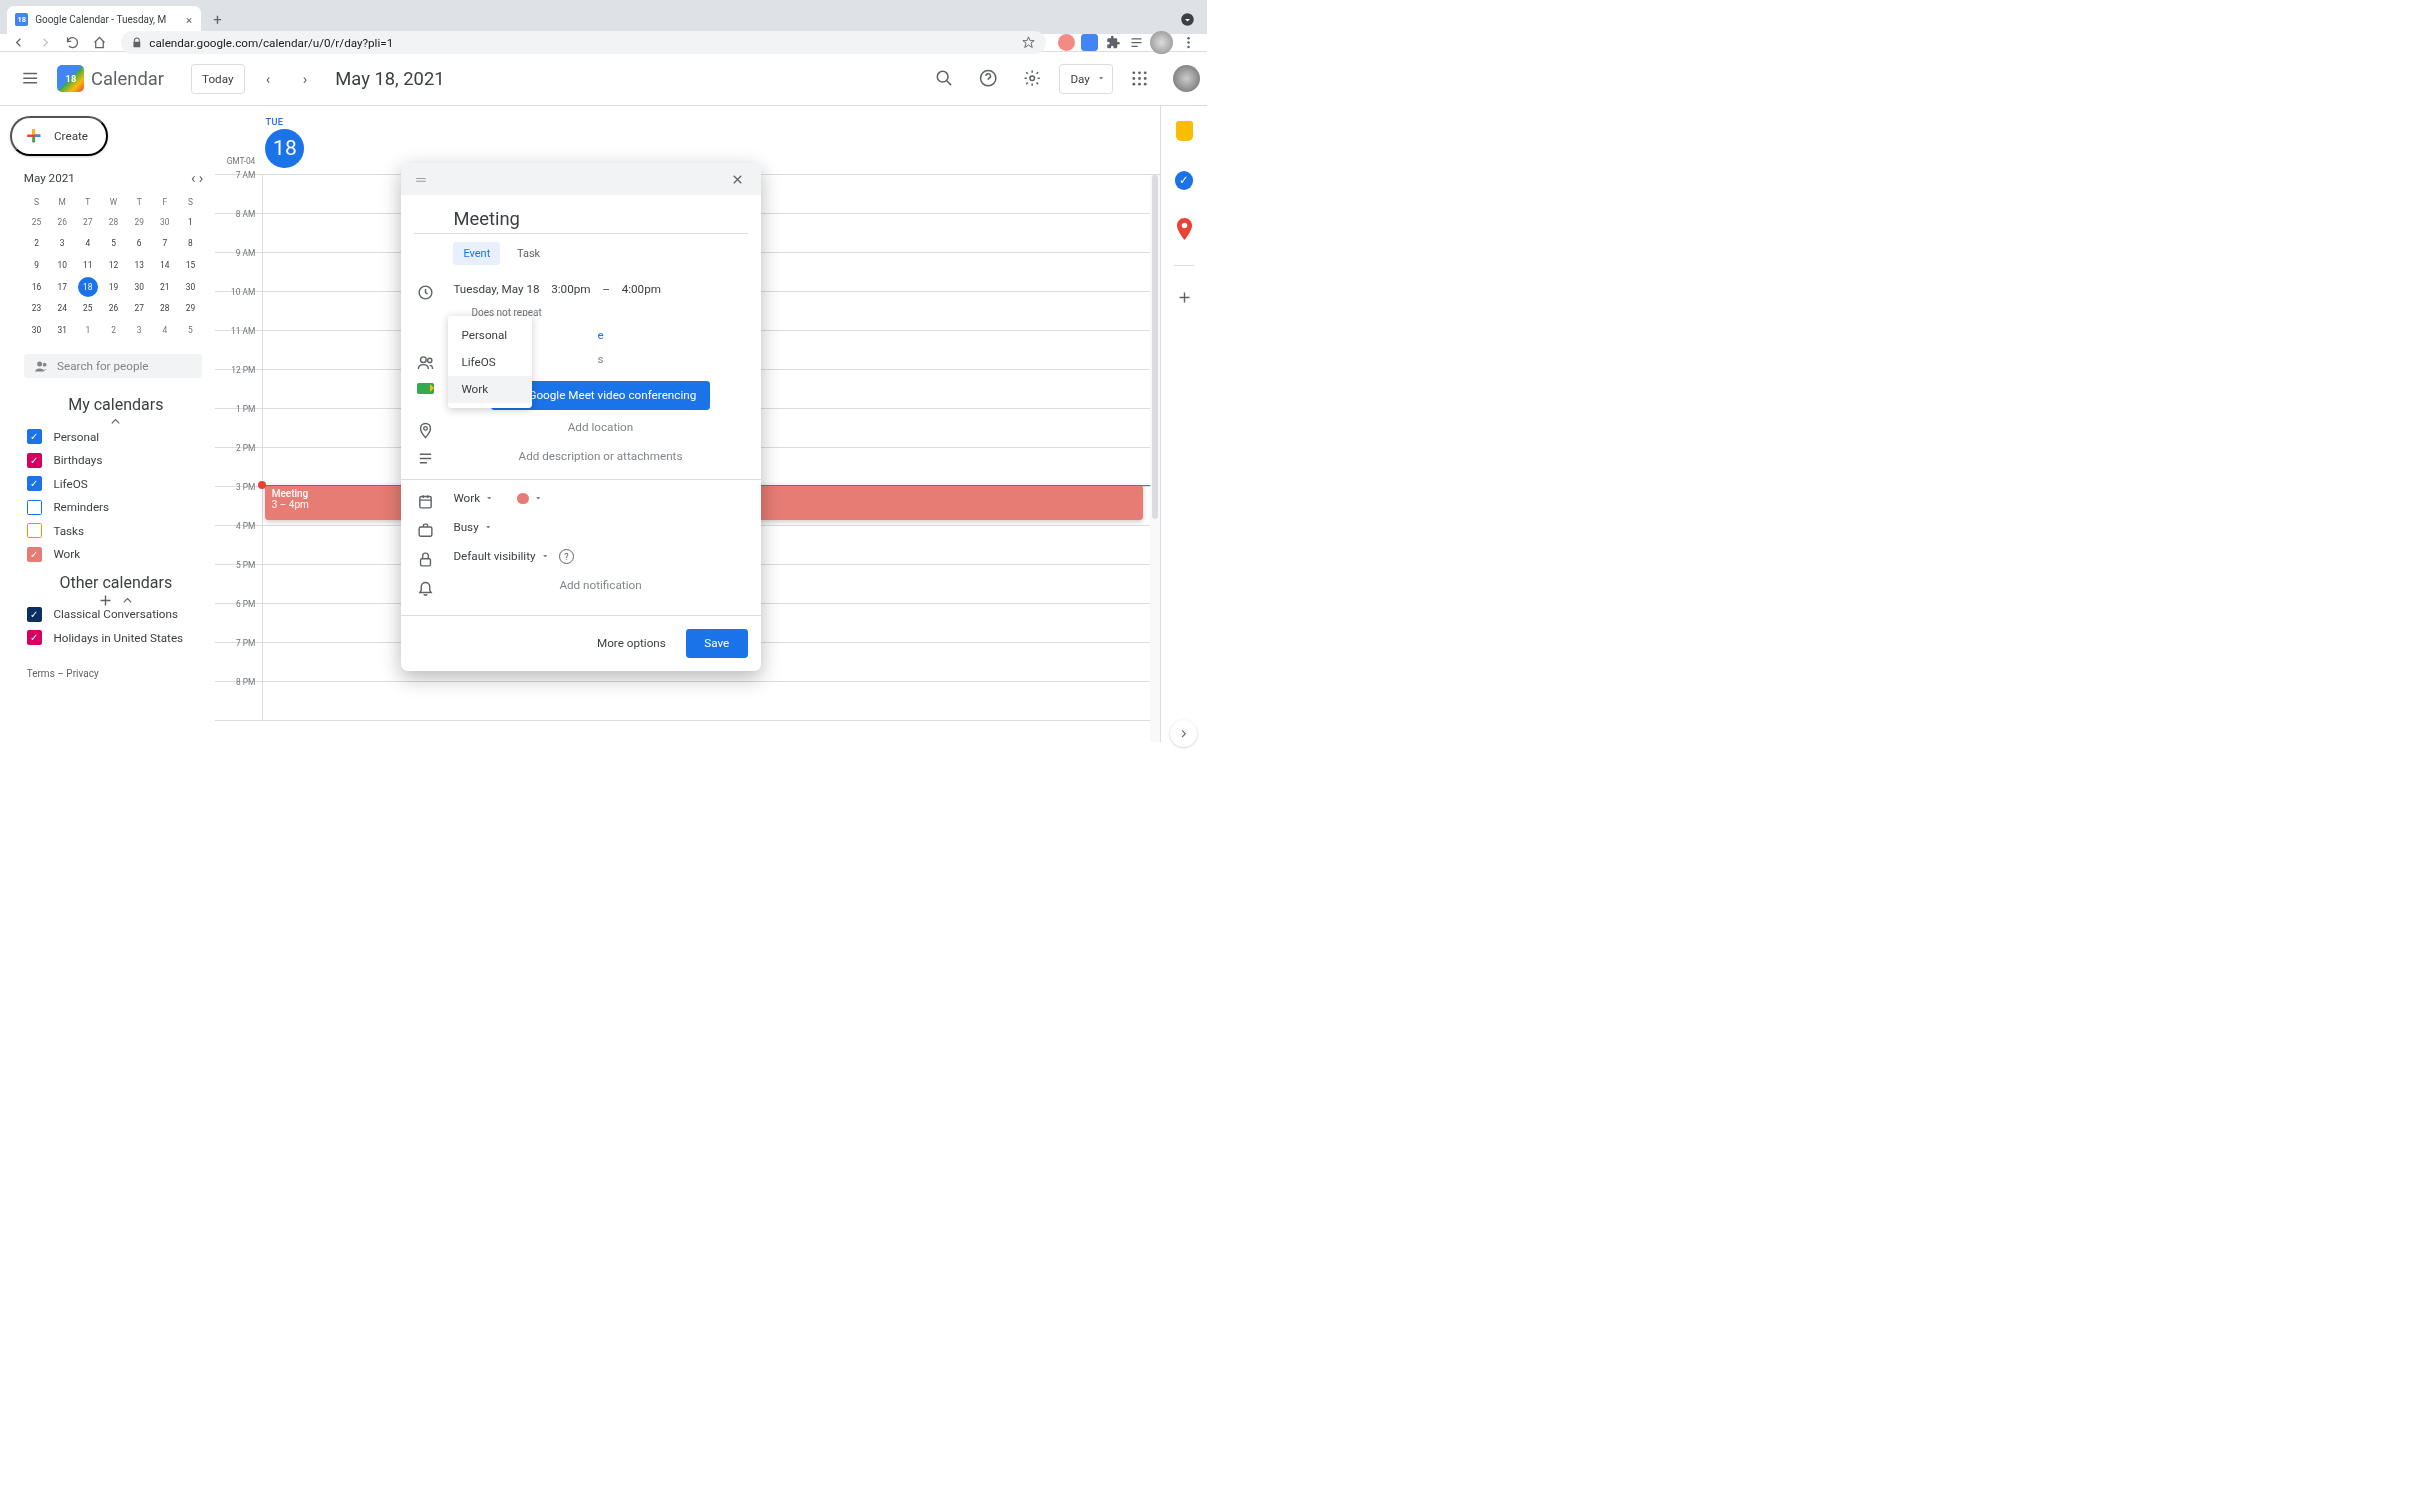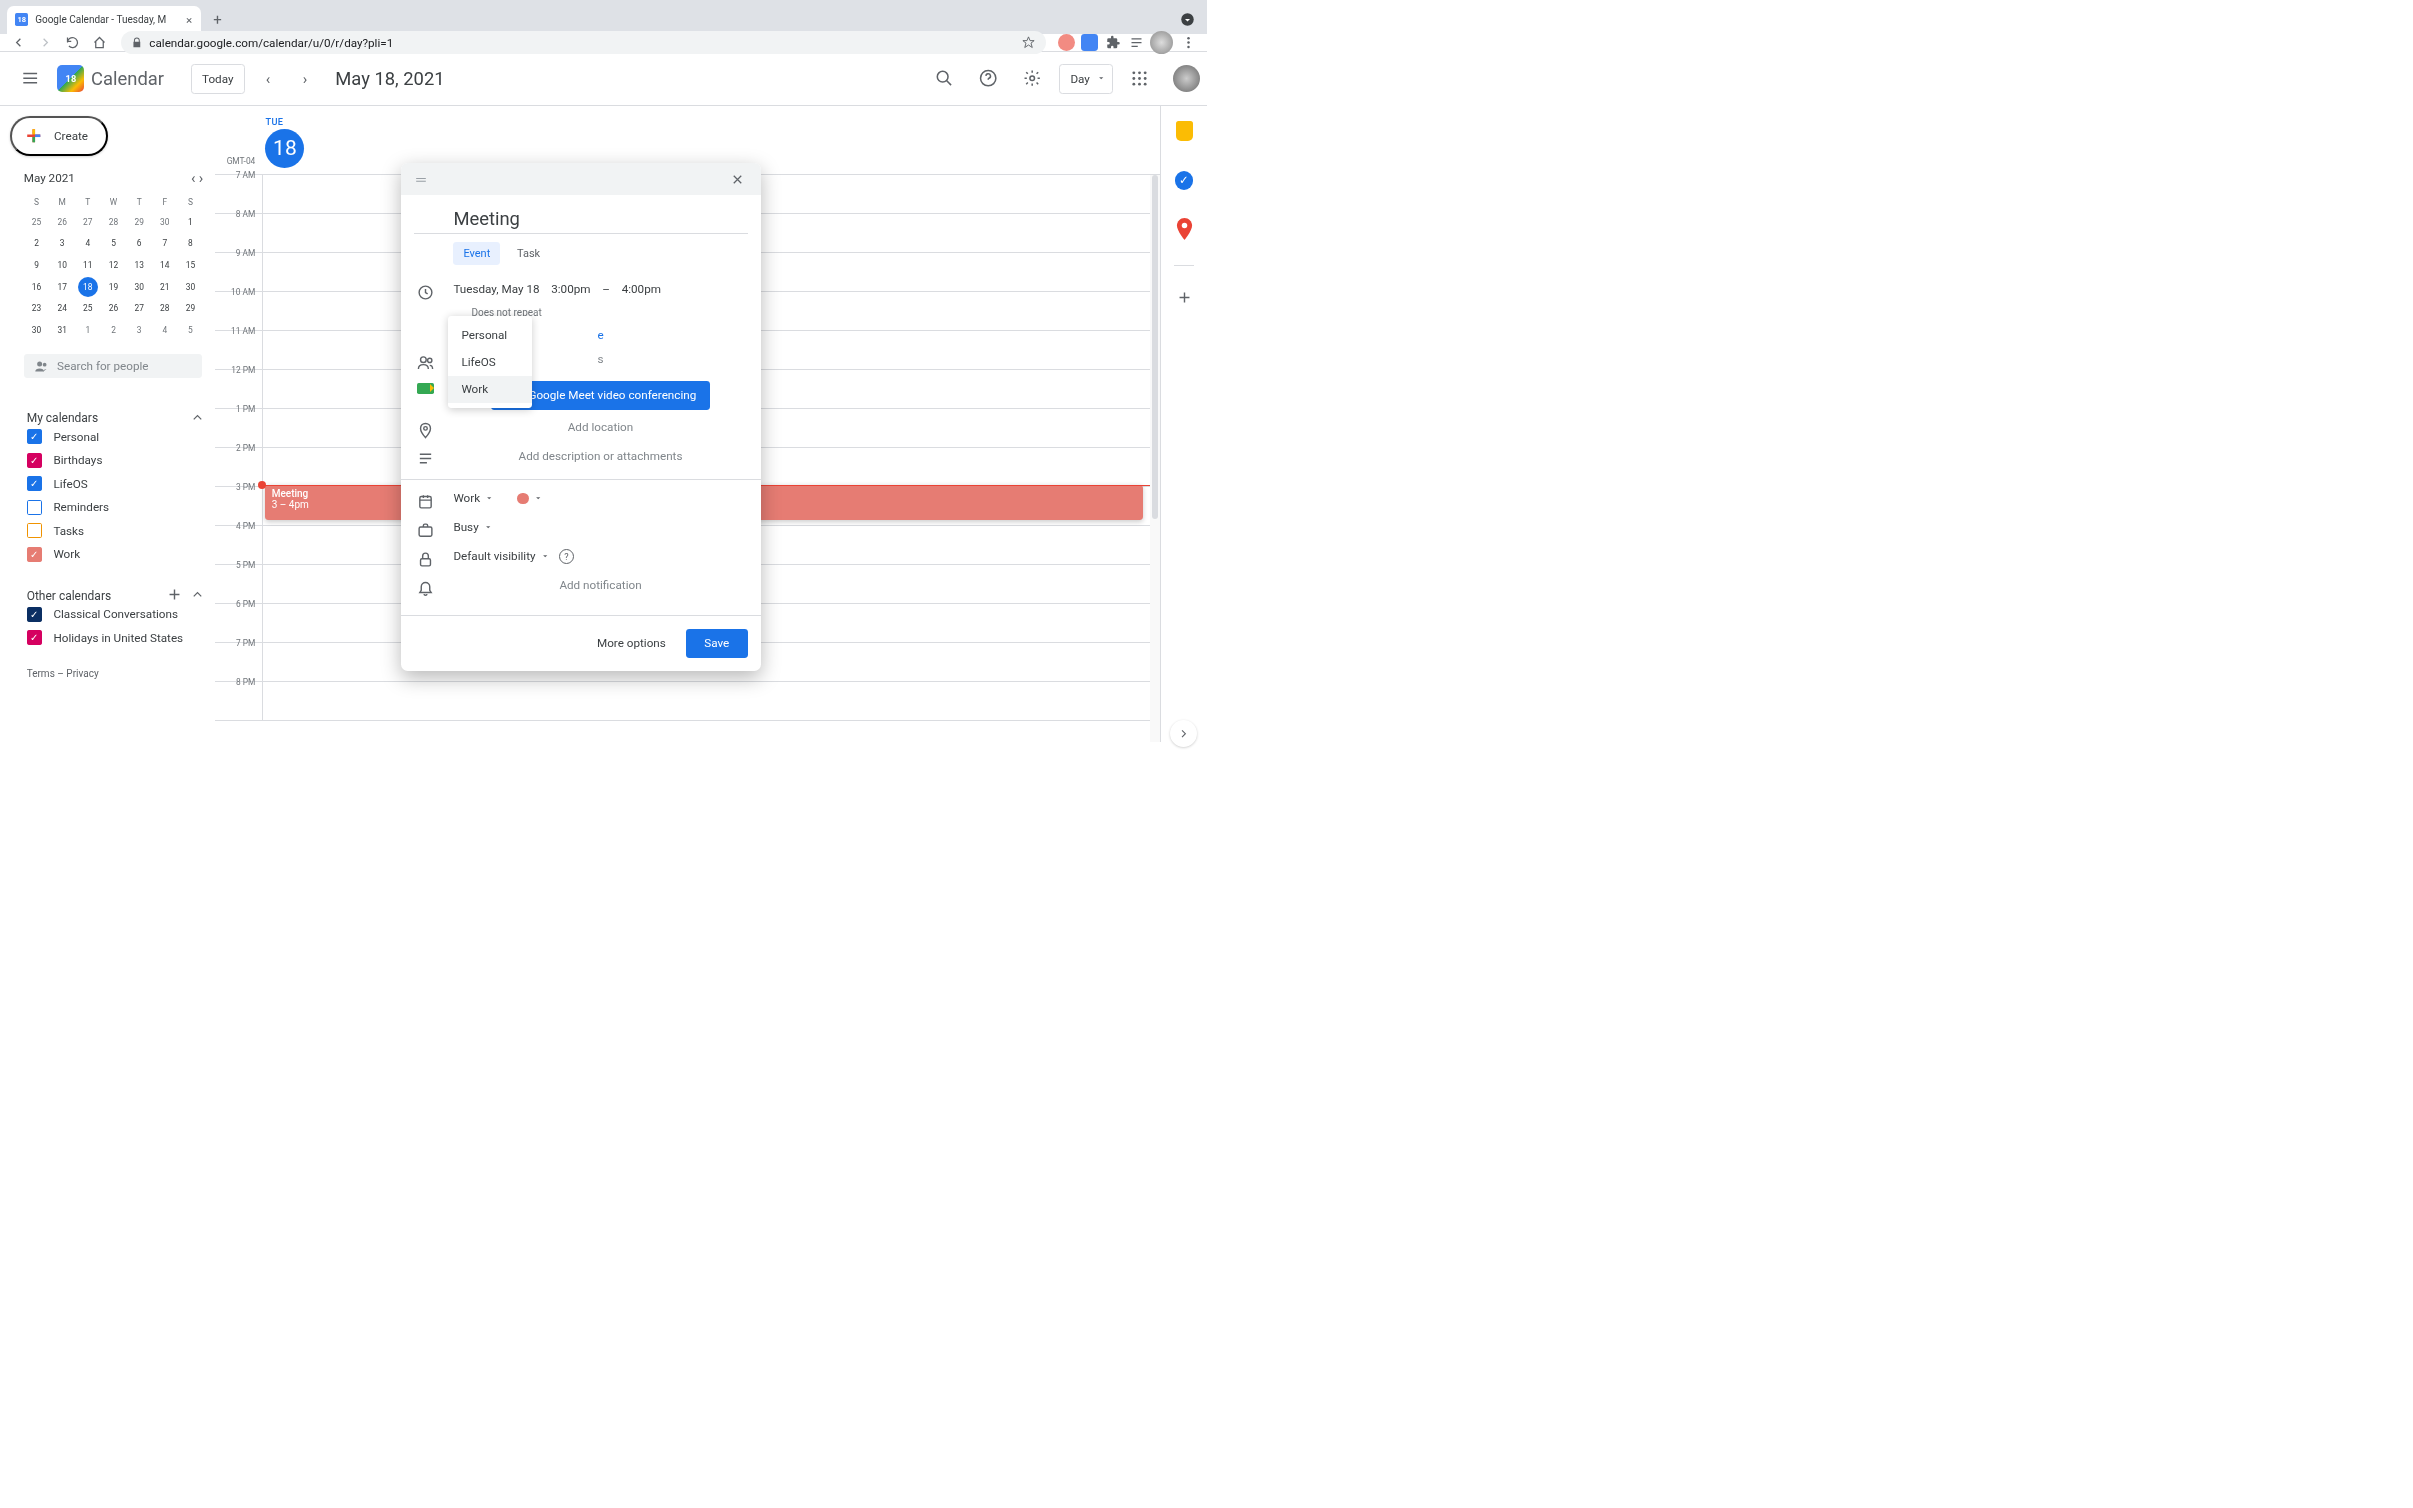--- a/index.html
+++ b/index.html
@@ -44,21 +44,21 @@
 .mini-cal-nav { display:flex; gap:3.4px; }
 .mini-cal-grid { display:grid; grid-template-columns:repeat(7,1fr); gap:0; font-size:8.4px; text-align:center; }
 .mini-cal-dow { color:#70757a; height:17px; line-height:17px; }
 .mini-cal-day { color:#3c4043; height:20px; width:20px; margin:0.8px auto; line-height:20px; border-radius:50%; }
 .mini-cal-day.other { color:#70757a; }
 .mini-cal-day.today { background:#1a73e8; color:#fff; }
 
 .search-people { margin:6.7px 13.4px 13.4px 17px; height:24px; background:#f1f3f4; border-radius:3.4px; display:flex; align-items:center; padding:0 10px; gap:8.4px; color:#80868b; font-size:11.7px; }
 
 .cal-section { padding:3.4px 10px 3.4px 20px; }
-.cal-section-header { display:flex; align-items:flex-end; justify-content:space-between; font-size:12px; color:#3c4043; height:30px; }
+.cal-section-header { display:flex; align-items:center; justify-content:space-between; font-size:16px; color:#3c4043; height:30px;flex-direction:column; }
 .cal-section-actions { display:flex; gap:6.7px; color:#5f6368; align-items:center; }
 .cal-item { display:flex; align-items:center; gap:11.7px; height:23.5px; font-size:11.7px; color:#3c4043; }
 .cal-check { width:15px; height:15px; border-radius:1.7px; border:1.7px solid; display:flex; align-items:center; justify-content:center; color:#fff; font-size:10px; }
 .cal-check.checked::after { content:"✓"; }
 
 .footer-links { padding:15px 20px; font-size:10px; color:#5f6368; }
 
 
 .cal-grid { flex:1; display:flex; position:relative; }
 .cal-main { flex:1; overflow-y:auto; position:relative; }

